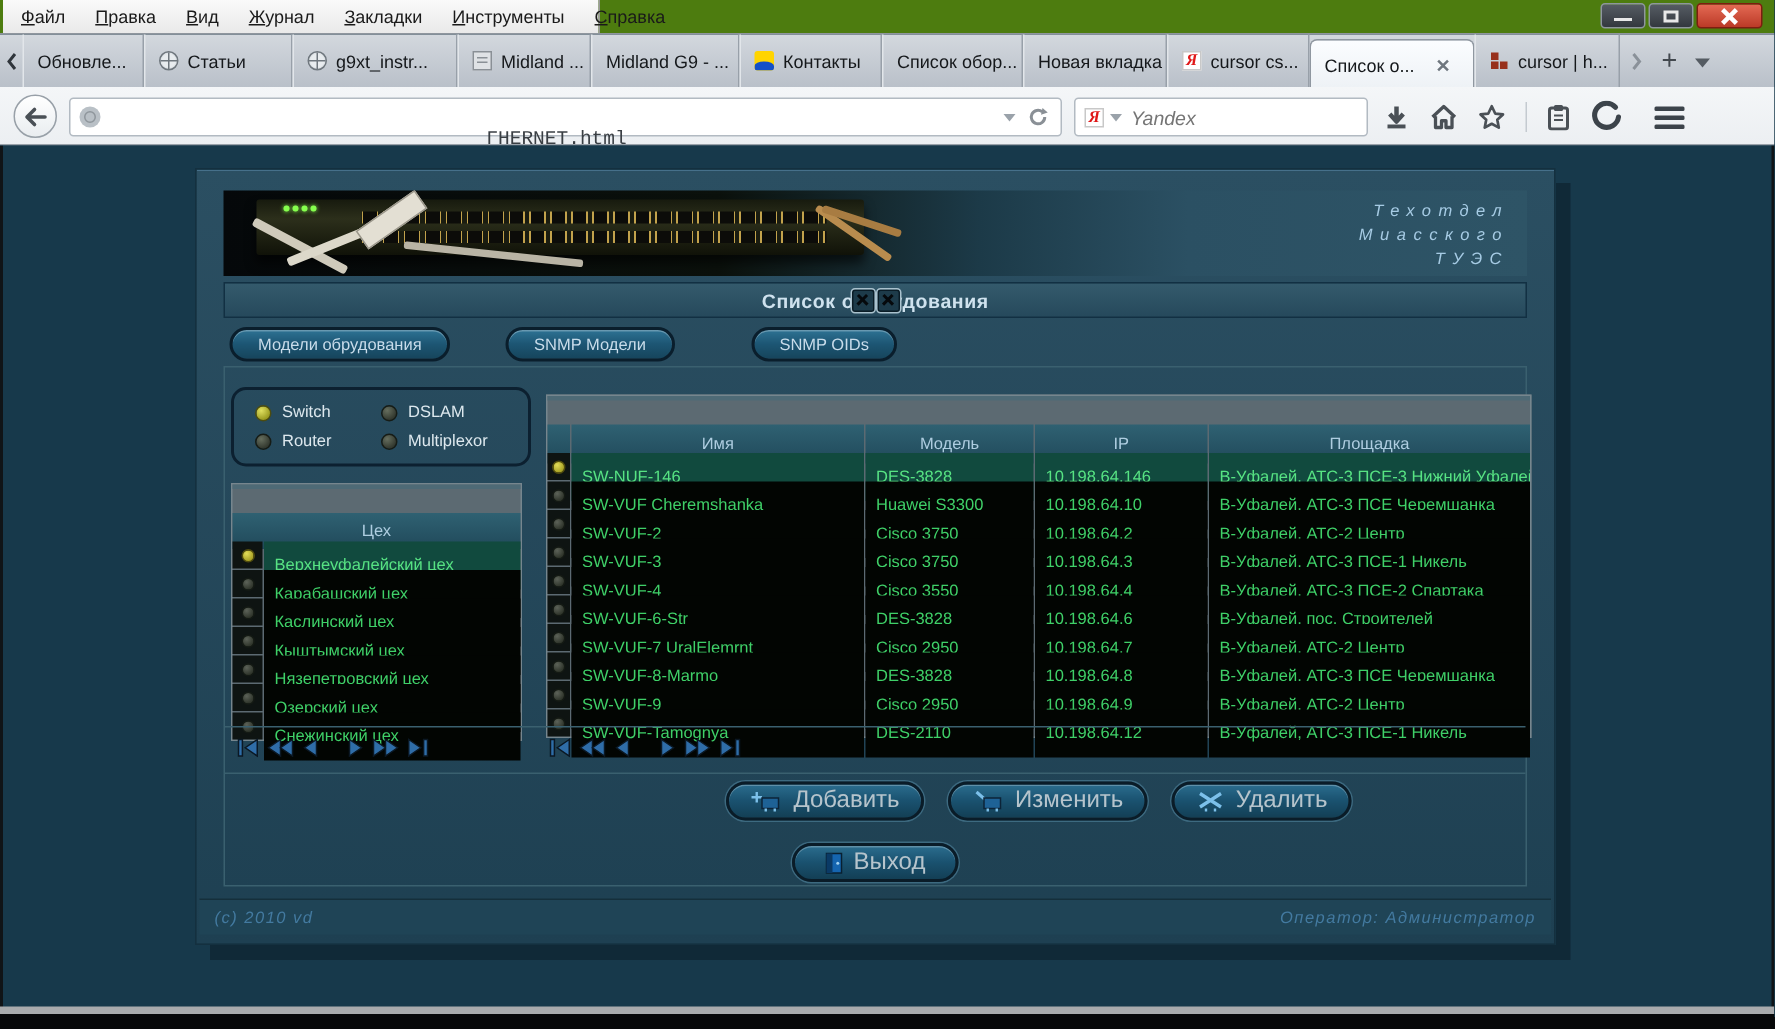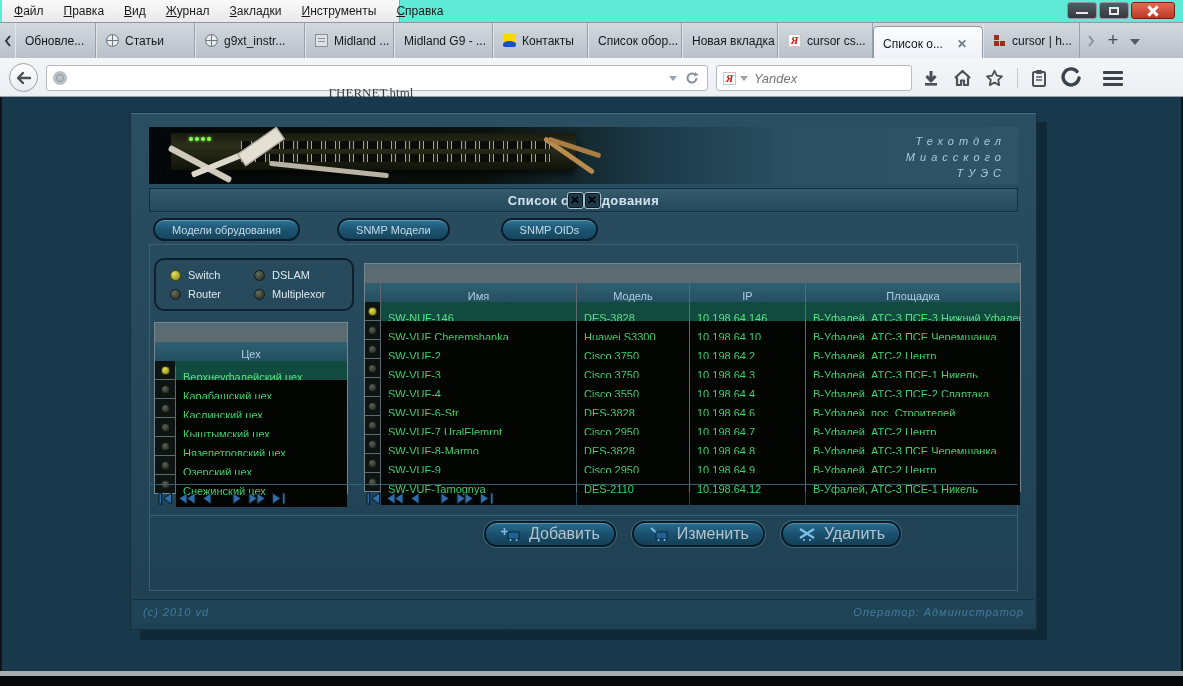--- a/index.html
+++ b/index.html
@@ -3,21 +3,21 @@
 <meta charset="utf-8">
 <style>
   * { box-sizing: border-box; margin: 0; padding: 0; }
   html,body { width:1183px; height:686px; }
   body {
     position: relative; overflow: hidden;
     font-family: "Liberation Sans", sans-serif;
     background: #17394b;
   }
   
-  .titlebar { position:absolute; left:0; top:0; width:1183px; height:22px; background:#5eead4; }
+  .titlebar { position:absolute; left:0; top:0; width:1183px; height:22px; background:#4d7c0f; }
   .menustrip { position:absolute; left:2px; top:0; height:22px; width:398px; background:linear-gradient(#fafafa,#e9e9e9); display:flex; align-items:center; gap:20px; padding:0 12px; border-right:1px solid #9a9a9a; }
   .menuitem { font-size:12px; color:#1a1a1a; cursor:default; white-space:nowrap; }
   .wincontrols { position:absolute; right:8px; top:2px; display:flex; gap:2px; }
   .winbtn { width:30px; height:17px; border-radius:3px; border:1px solid #8e969e; background:linear-gradient(#565c64,#33383e); position:relative; }
   .winbtn.close { width:44px; background:linear-gradient(#e46a54,#bb3a27); border-color:#7d1d10; }
   .glyph-min { position:absolute; left:8px; bottom:4px; width:12px; height:2px; background:#e8e8e8; }
   .glyph-max { position:absolute; left:9px; top:4px; width:10px; height:8px; border:2px solid #e8e8e8; }
   .glyph-x { position:absolute; left:0; top:0; width:100%; height:100%; }
   .glyph-x:before,.glyph-x:after { content:""; position:absolute; left:50%; top:50%; width:13px; height:3px; background:#fff; }
   .glyph-x:before { transform:translate(-50%,-50%) rotate(45deg); }
@@ -40,21 +40,21 @@
   .fav-yandex { background:#fff; border:1px solid #c8c8c8; color:#e01818; font-family:"Liberation Serif",serif; font-weight:bold; font-size:11px; line-height:11px; text-align:center; }
   .fav-blocks { background:transparent; }
   .fav-blocks:before { content:""; position:absolute; left:1px; top:1px; width:5px; height:5px; background:#97301c; box-shadow:0 6px 0 #97301c, 6px 6px 0 #97301c; }
   .tabbar-btn { display:flex; align-items:center; justify-content:center; width:22px; color:#5a6168; font-size:14px; }
   .plus { font-size:18px; color:#42484e; }
   .caret-down { width:0; height:0; border-left:5px solid transparent; border-right:5px solid transparent; border-top:6px solid #555c63; margin-top:2px; }
 
   .navbar { position:absolute; left:0; top:58px; width:1183px; height:39px; background:linear-gradient(#f4f6f8,#eceff2); border-bottom:1px solid #9aa2aa; }
   .backbtn { position:absolute; left:9px; top:5px; width:29px; height:29px; border-radius:50%; background:linear-gradient(#ffffff,#e9edf0); border:1px solid #98a0a8; display:flex; align-items:center; justify-content:center; }
   .urlfield { position:absolute; left:46px; top:7px; width:662px; height:26px; background:#fff; border:1px solid #b2bac2; border-radius:3px; display:flex; align-items:center; }
-  .urlfield input { flex:1; border:none; outline:none; text-align:center; font-size:13px; color:#3a3f44; font-family:Liberation Serif, serif; background:transparent;margin-top:29px; }
+  .urlfield input { flex:1; border:none; outline:none; text-align:center; font-size:13px; color:#3a3f44; font-family:Liberation Mono, monospace; background:transparent;margin-top:29px; }
   .url-globe { width:14px; height:14px; border-radius:50%; background:#b9c0c6; margin:0 6px; position:relative; }
   .url-globe:before { content:""; position:absolute; inset:3px; border-radius:50%; border:1px solid #8f969c; }
   .url-right { display:flex; align-items:center; gap:8px; padding-right:8px; }
   .caret-small { width:0;height:0;border-left:4px solid transparent;border-right:4px solid transparent;border-top:5px solid #9aa2aa; }
   .searchfield { position:absolute; left:716px; top:7px; width:196px; height:26px; background:#fff; border:1px solid #b2bac2; border-radius:3px; display:flex; align-items:center; }
   .searchfield input { flex:1; border:none; outline:none; font-size:13px; font-style:italic; color:#777; background:transparent; font-family:"Liberation Sans",sans-serif; }
   .toolbar-icons { position:absolute; left:922px; top:5px; height:30px; display:flex; align-items:center; gap:13px; }
   .tb-divider { width:1px; height:20px; background:#c4cad0; }
   .hamburger { display:flex; flex-direction:column; gap:3px; margin-left:8px; }
   .hamburger span { width:20px; height:3px; background:#3c434a; border-radius:1px; }
@@ -531,20 +531,30 @@
         </button>
         <button class="abtn">
           <svg width="20" height="15" viewBox="0 0 20 15">
               <path d="M3 2 L17 11 M17 2 L3 11" stroke="#7cc0ea" stroke-width="2.2"></path>
               <path d="M7 12 v2 M13 12 v2" stroke="#7cc0ea" stroke-width="1.6"></path>
             </svg>
           <span>Удалить</span>
         </button>
       </div>
 
+      <div class="exitrow">
+        <button class="abtn" style="padding:0 20px">
+          <svg width="12" height="15" viewBox="0 0 12 15">
+              <rect x="1" y="1" width="10" height="13" fill="#1565b0" stroke="#082032"></rect>
+              <rect x="1" y="1" width="4" height="13" fill="#0a3a66"></rect>
+              <circle cx="8.5" cy="7.5" r="1" fill="#9fd0f0"></circle>
+            </svg>
+          <span>Выход</span>
+        </button>
+      </div>
 
     </div>
 
     <div class="appfooter">
       <span>(c) 2010 vd</span>
       <span>Оператор: Администратор</span>
     </div>
 
   </div>
 

